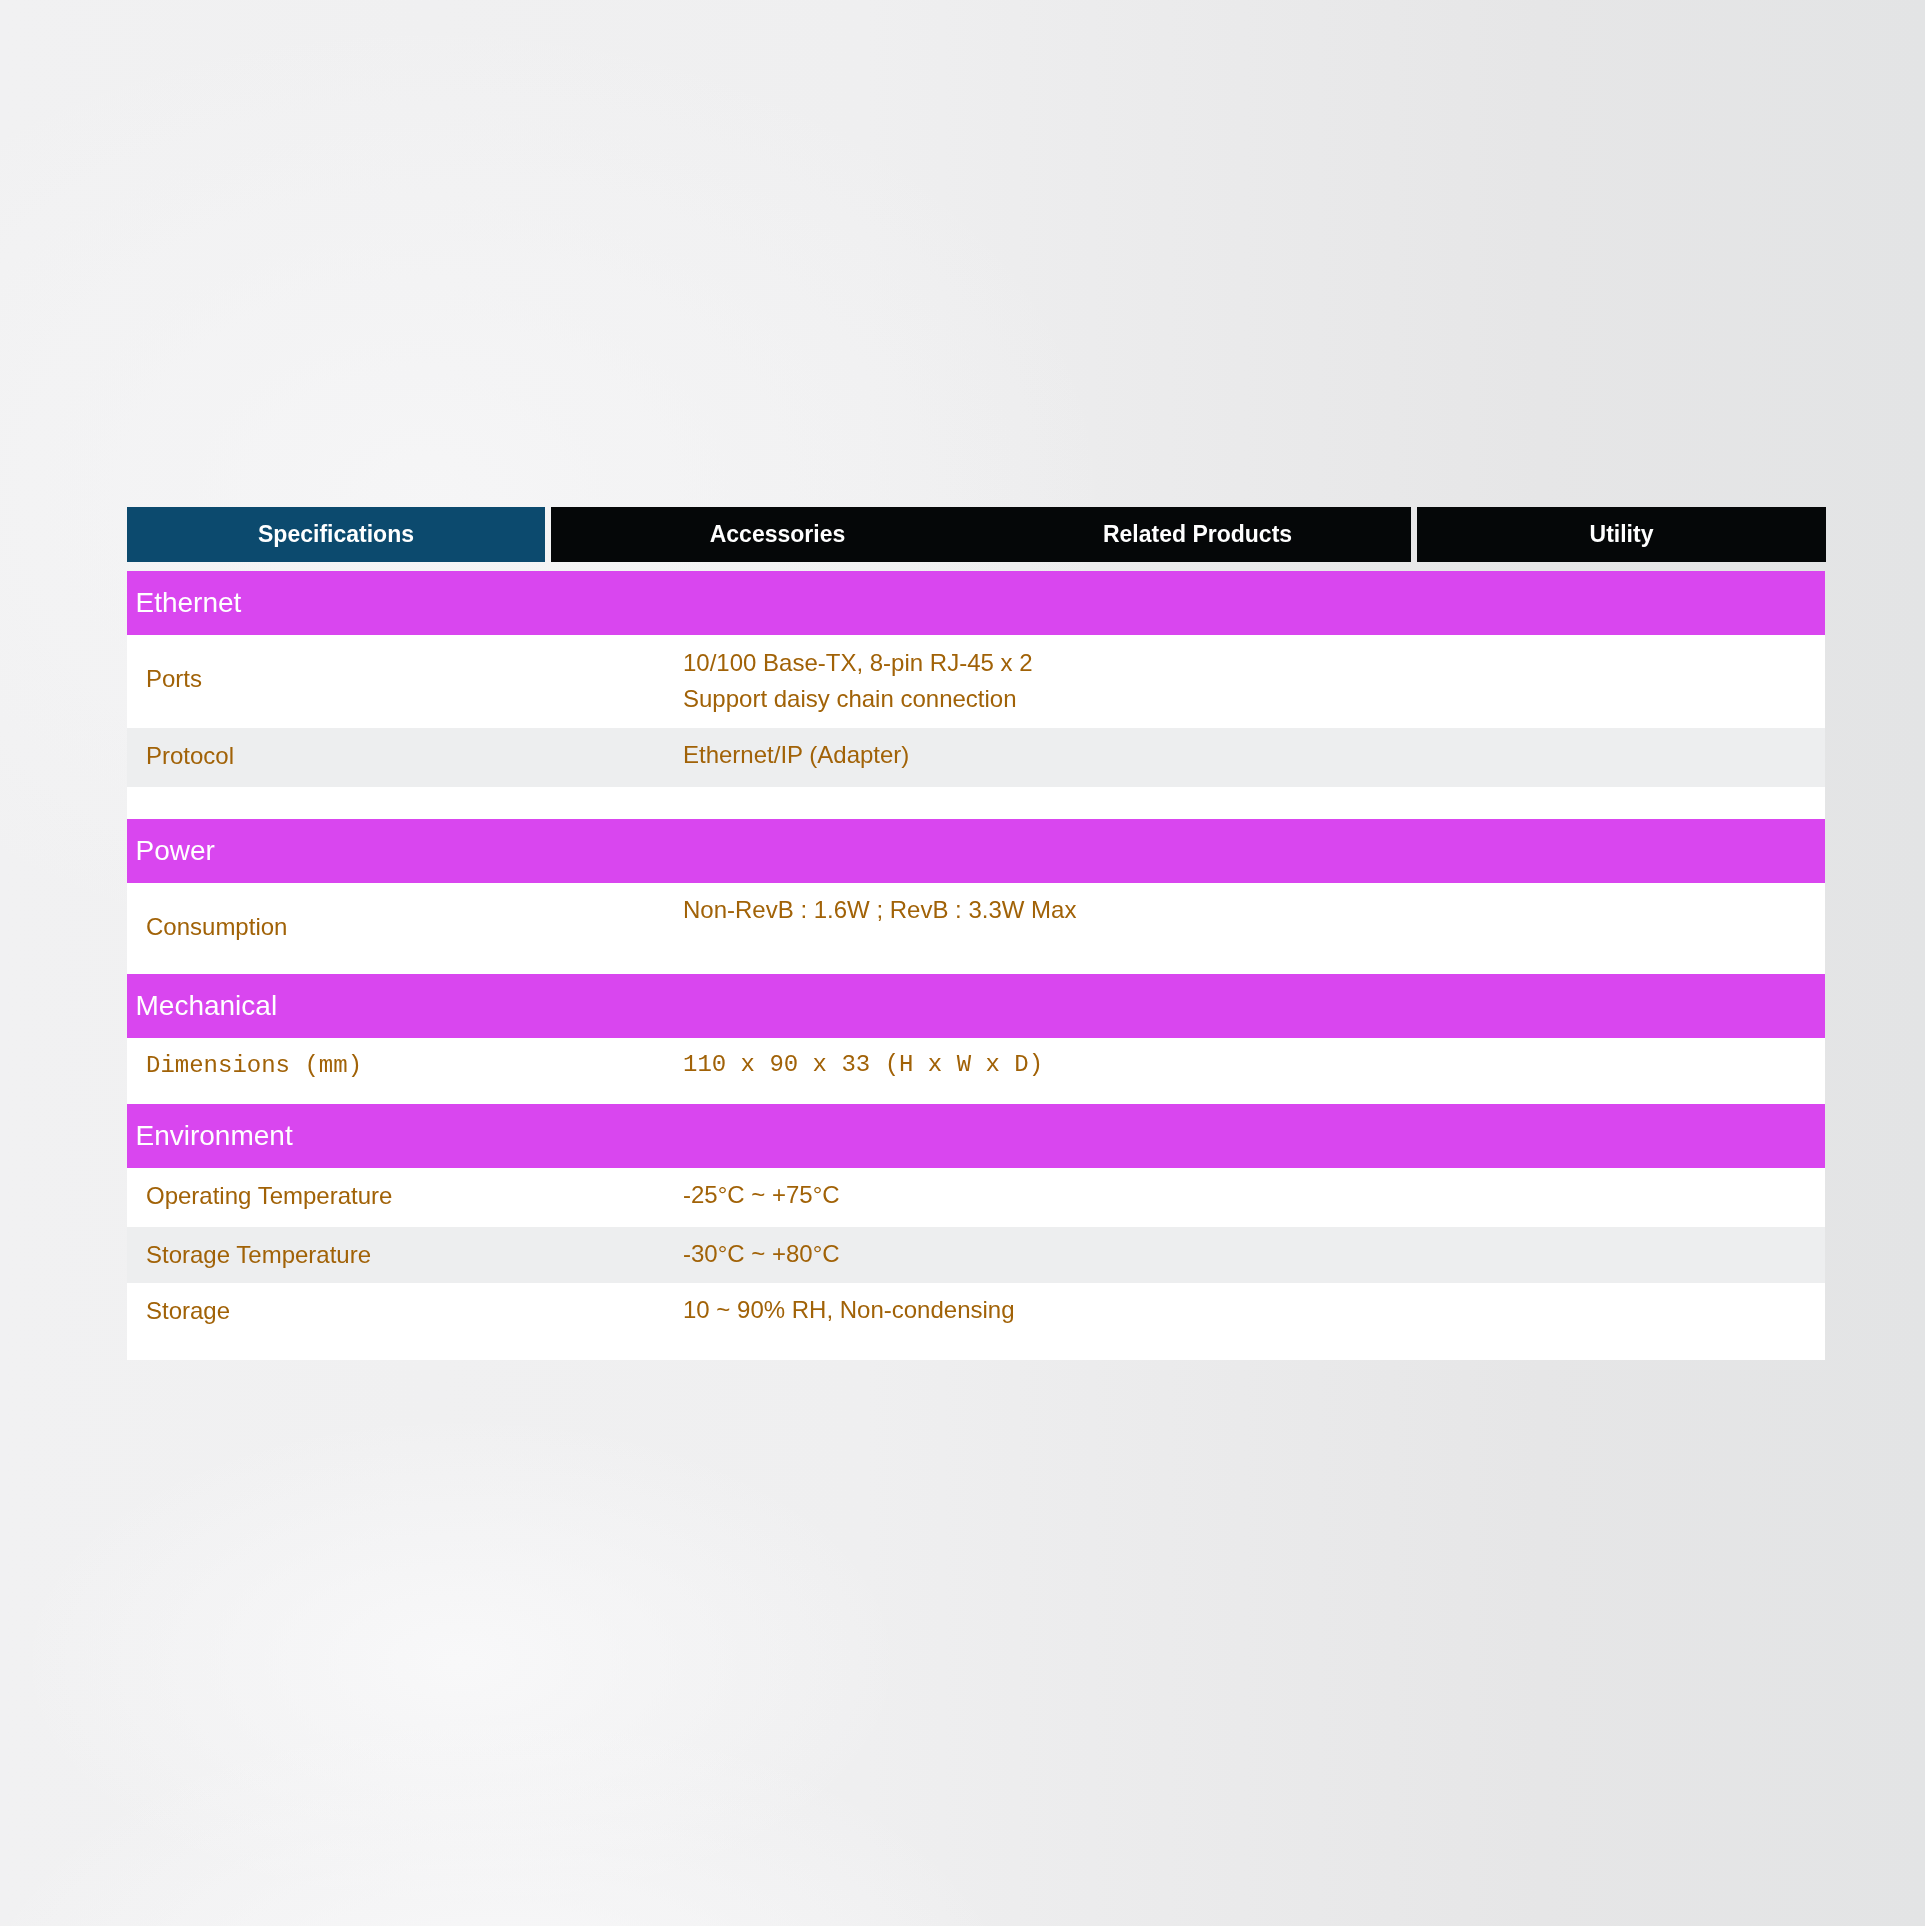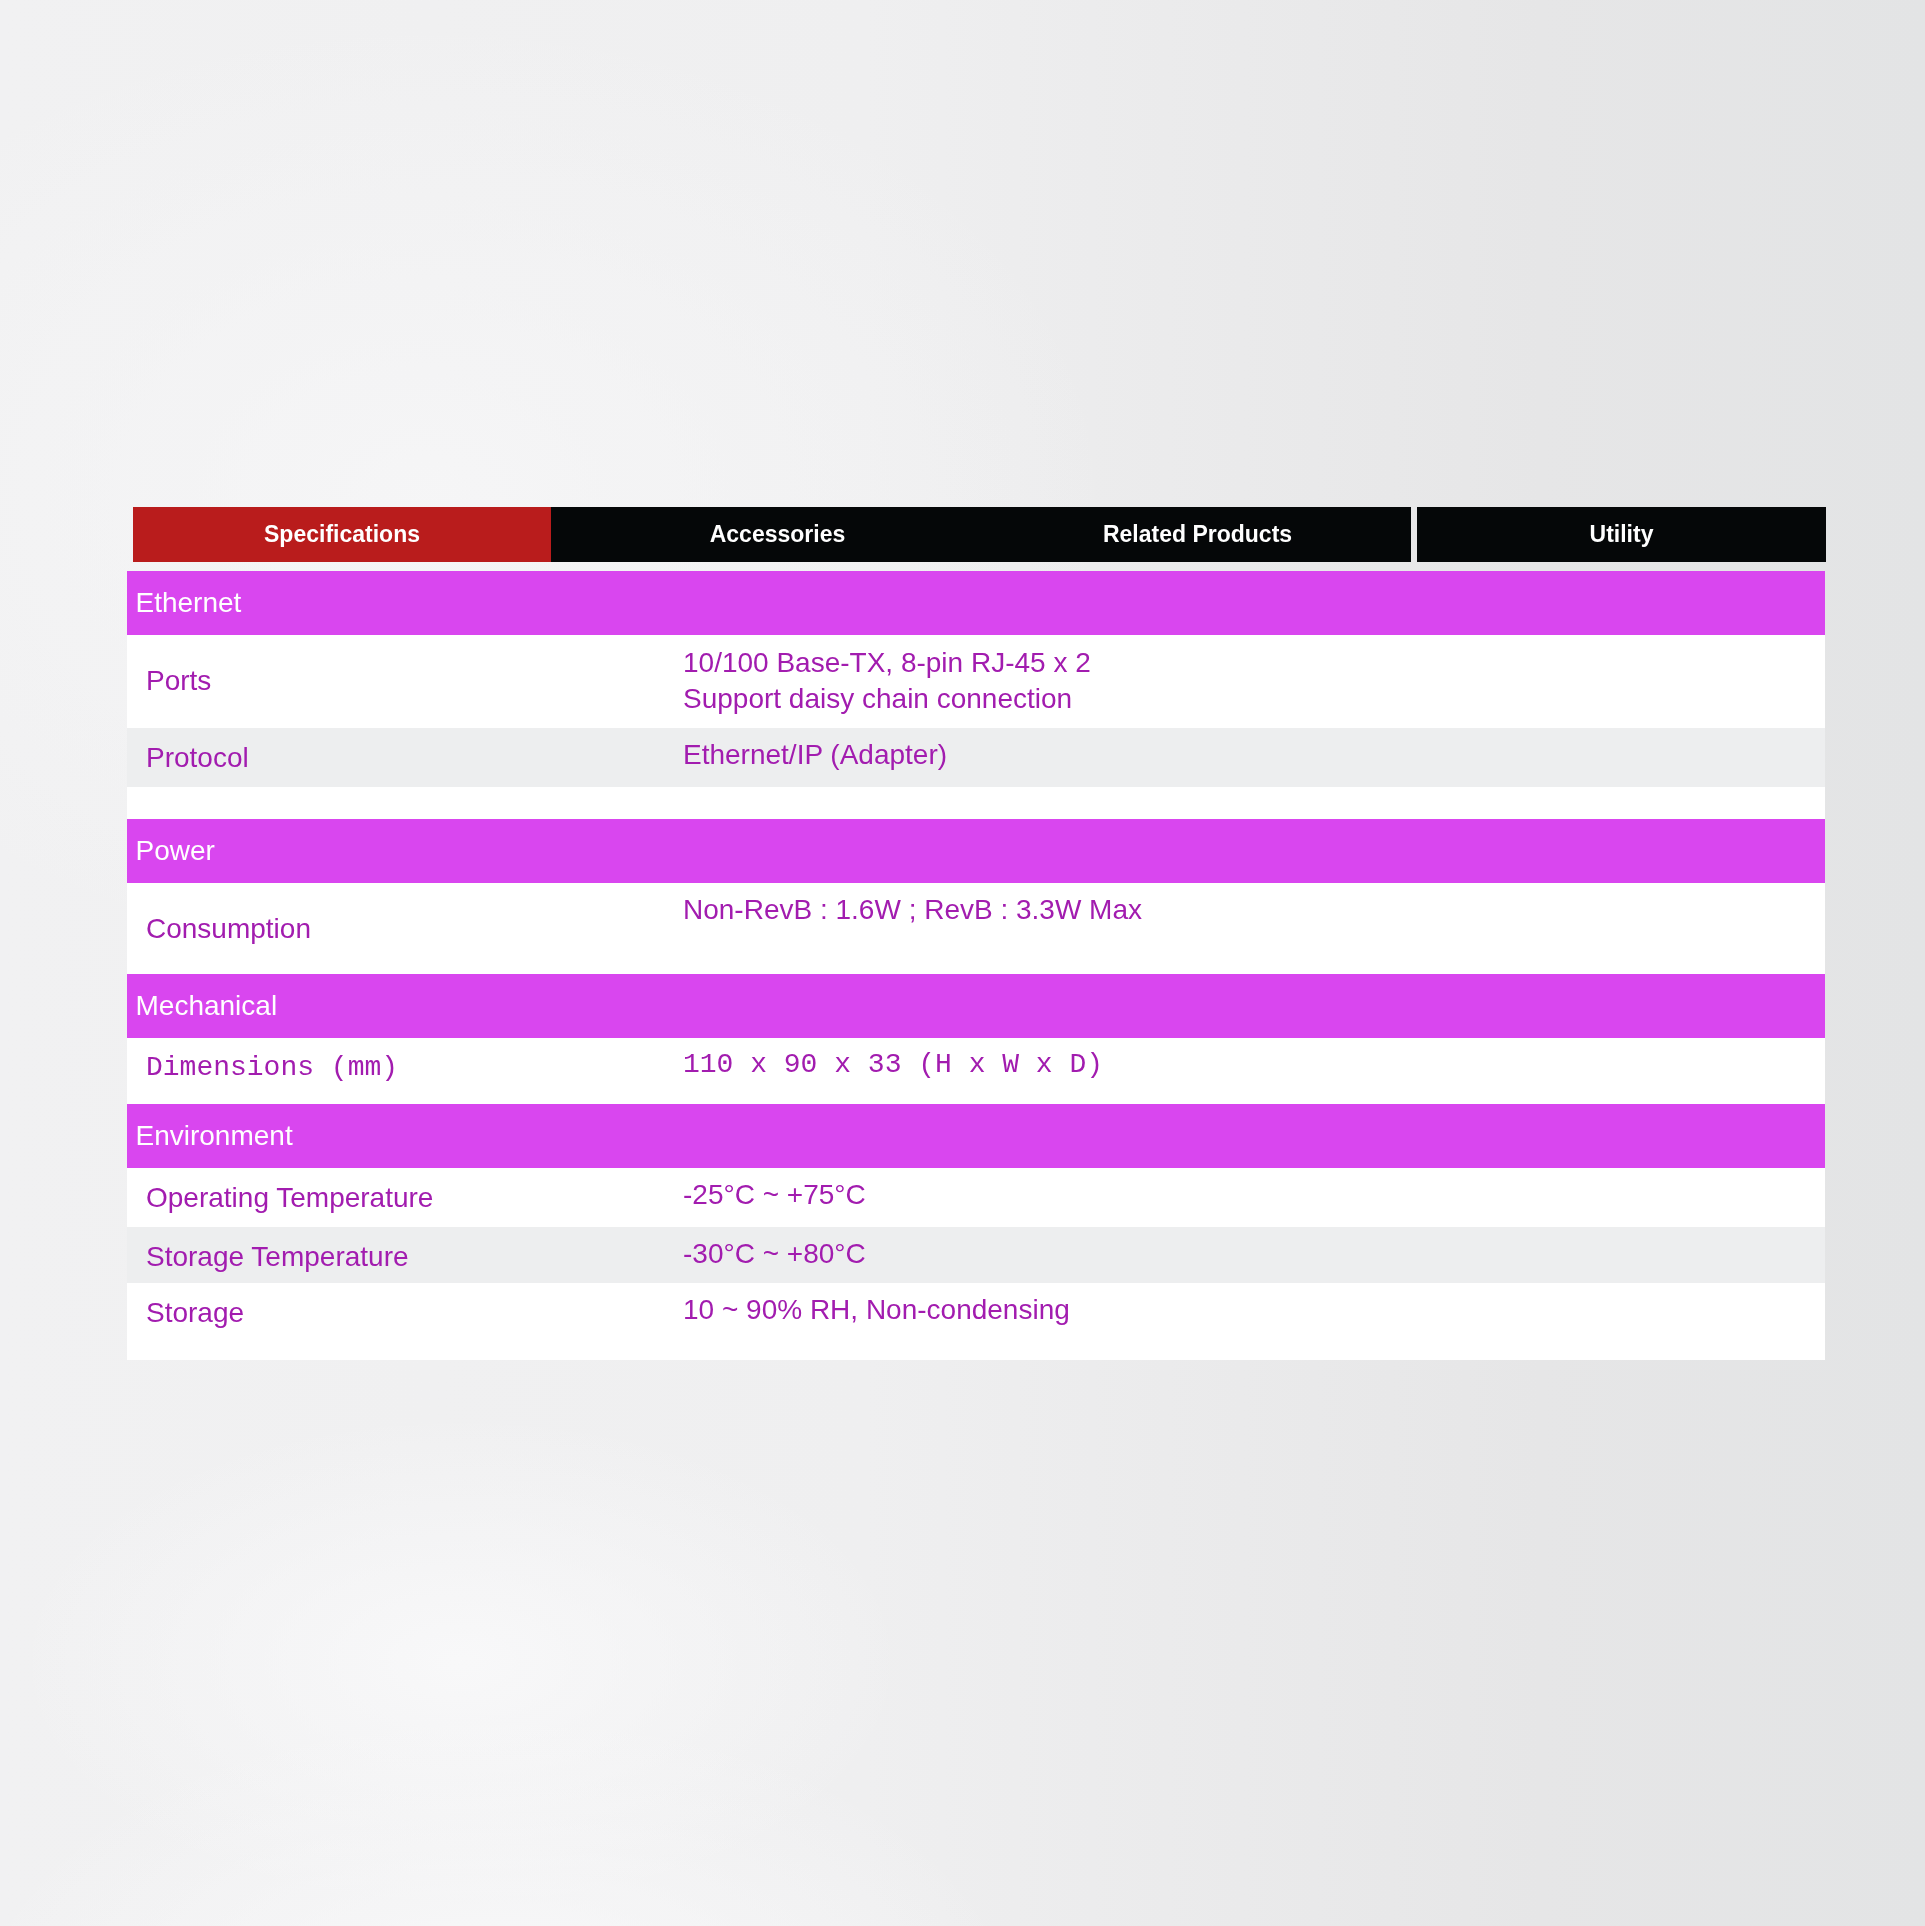--- a/index.html
+++ b/index.html
@@ -12,29 +12,29 @@
       radial-gradient(ellipse 920px 637px at 424px 495px, rgba(246,246,247,0.9), rgba(246,246,247,0) 75%),
       linear-gradient(90deg, #f1f1f2 0%, #efeff0 45%, #e6e6e7 80%, #e3e4e5 100%);
   }
   .tabs { position: absolute; left: 127px; top: 507px; width: 1698px; height: 55px; }
   .tab {
     position: absolute; top: 0; height: 55px;
     display: flex; align-items: center; justify-content: center;
     color: #ffffff; font-weight: bold; font-size: 23px;
     background: #050708; cursor: pointer;
   }
-  .tab.active { background: #b91c1c; margin-left: 6px; }
+  .tab.active { background: #0c4a6e; }
   .table { position: absolute; left: 127px; top: 571px; width: 1698px; }
   .sec-head {
     background: #d946ef; color: #ffffff; font-size: 28px;
     height: 64px; display: flex; align-items: center; padding-left: 8.5px;
     box-sizing: border-box;
   }
   .row {
-    position: relative; background: #ffffff; color: #a21caf; font-size: 28px;
+    position: relative; background: #ffffff; color: #a16207; font-size: 24px;
     box-sizing: border-box;
   }
   .row.gray { background: #edeeef; }
   .row .label { position: absolute; left: 19px; }
   .row .value { position: absolute; left: 556px; line-height: 36px; }
   .spacer { height: 32px; background: #ffffff; }
 </style>
 </head>
 <body>
 

